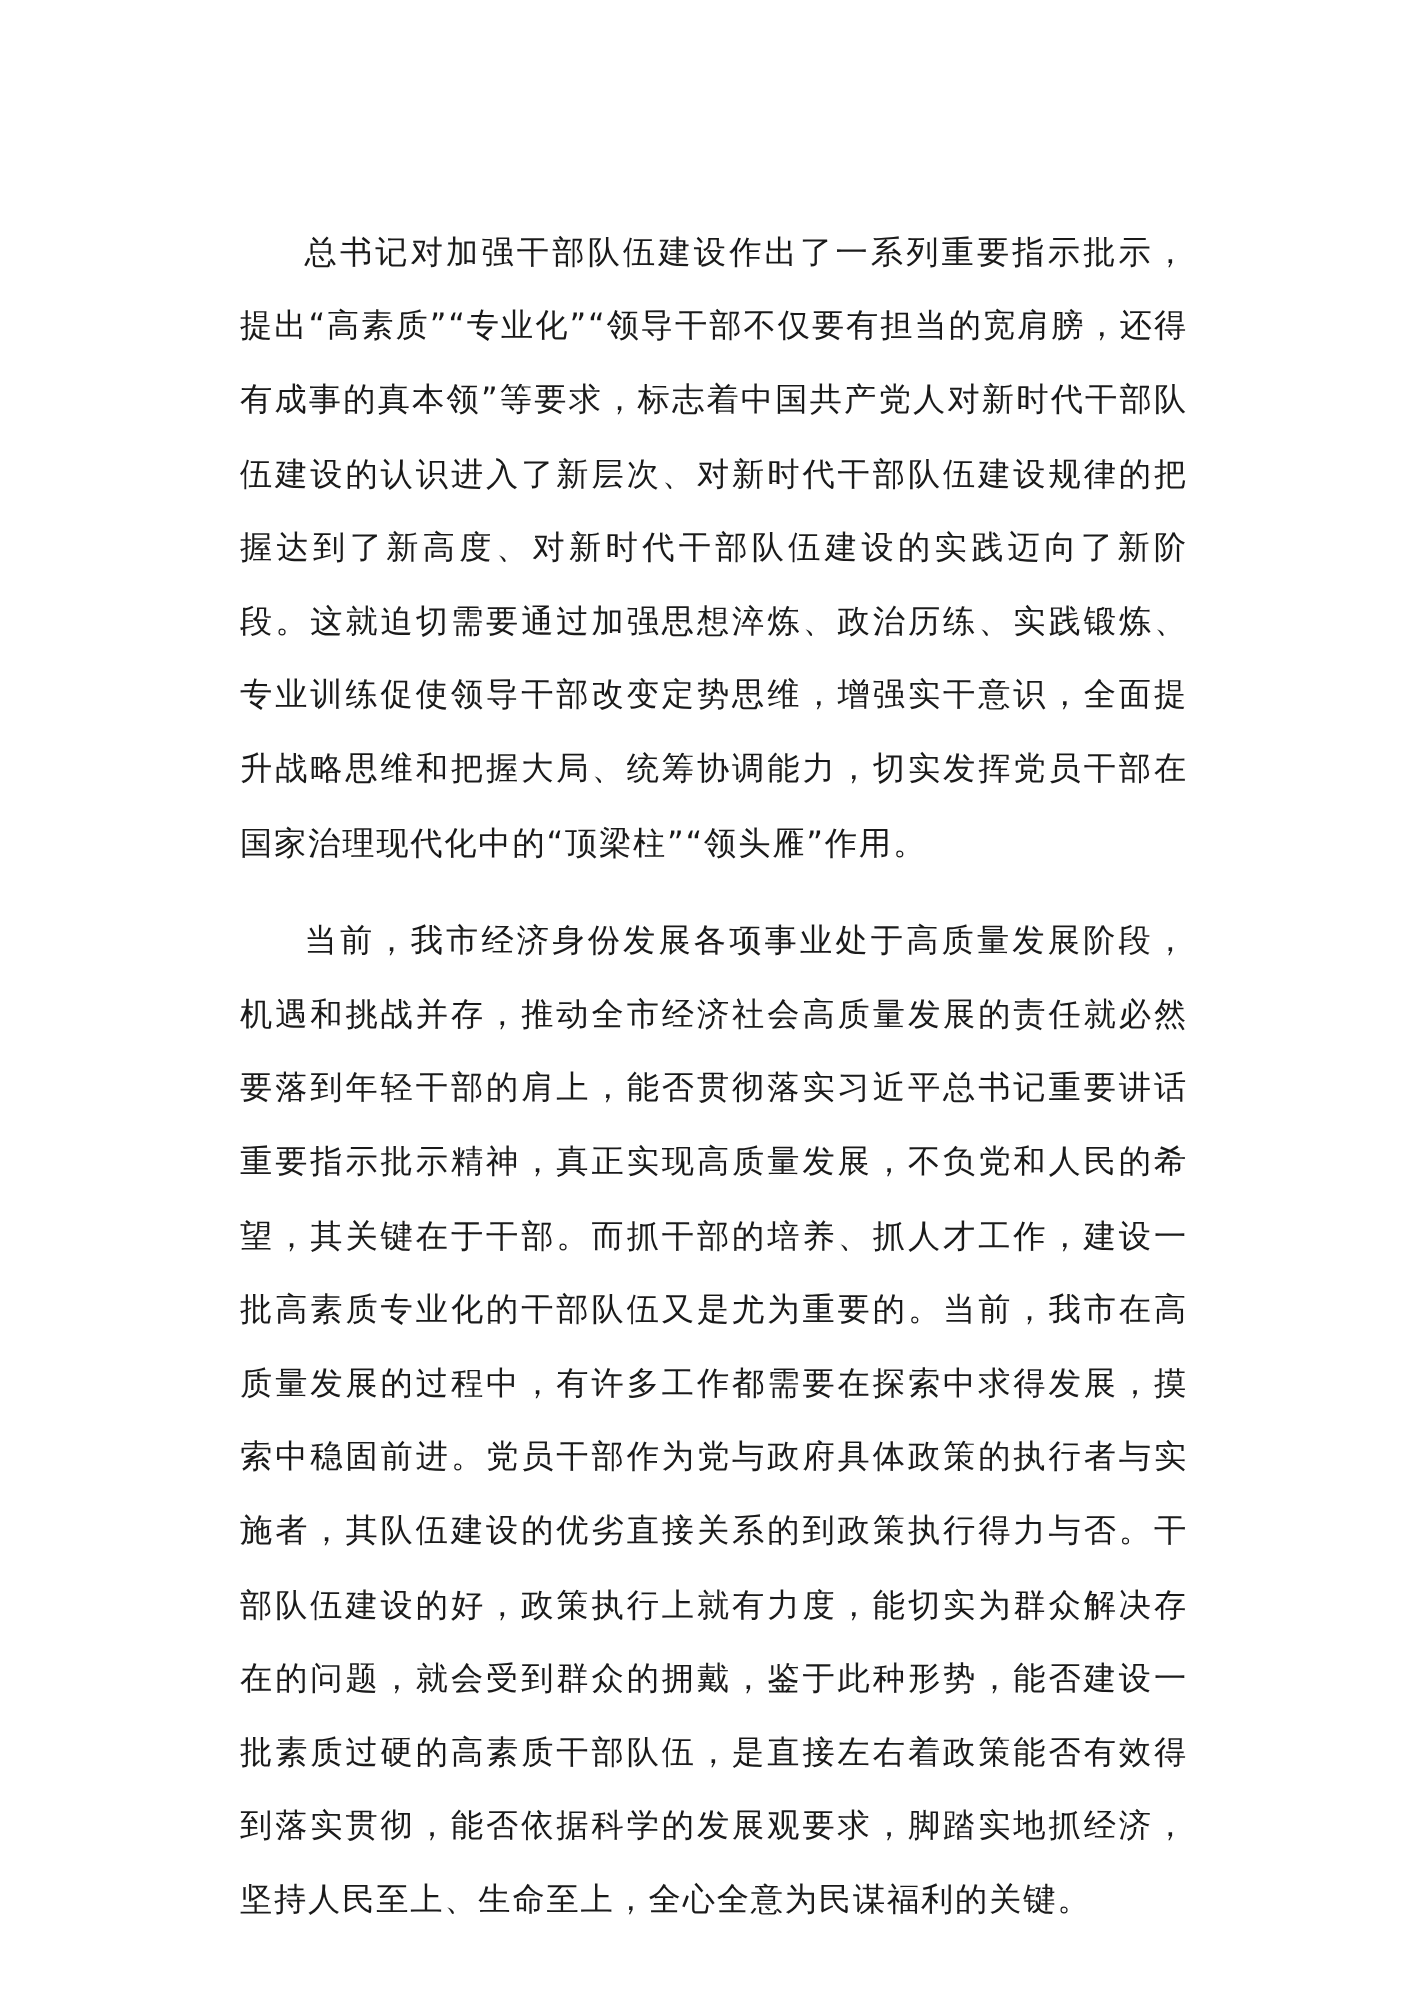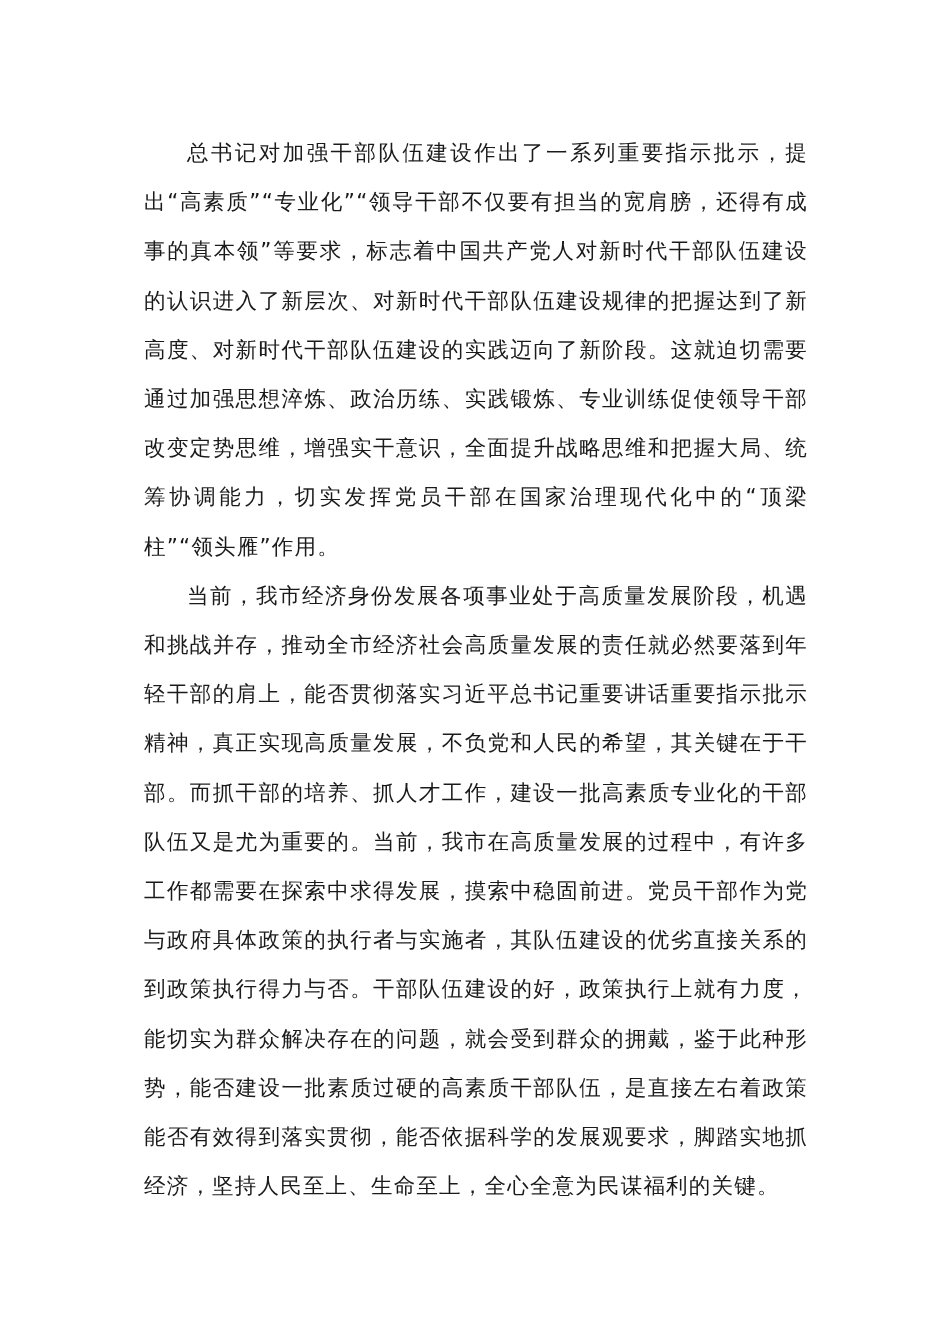--- a/index.html
+++ b/index.html
@@ -28,21 +28,21 @@
       width: 664px;
       color: #1a1a1a;
       font-family: "DejaVu Sans", "Liberation Sans", sans-serif;
       font-size: 21.5px;
       letter-spacing: 1.2px;
       line-height: 49.2px;
       text-align: justify;
       text-justify: inter-character;
     }
     .para {
-      margin: 0;
+      margin: 16px;
       text-indent: 2em;
     }
   </style>
 </head>
 <body>
 
 <div class="page">
   <div class="content">
     <p class="para">总书记对加强干部队伍建设作出了一系列重要指示批示，提出“高素质”“专业化”“领导干部不仅要有担当的宽肩膀，还得有成事的真本领”等要求，标志着中国共产党人对新时代干部队伍建设的认识进入了新层次、对新时代干部队伍建设规律的把握达到了新高度、对新时代干部队伍建设的实践迈向了新阶段。这就迫切需要通过加强思想淬炼、政治历练、实践锻炼、专业训练促使领导干部改变定势思维，增强实干意识，全面提升战略思维和把握大局、统筹协调能力，切实发挥党员干部在国家治理现代化中的“顶梁柱”“领头雁”作用。</p>
     <p class="para">当前，我市经济身份发展各项事业处于高质量发展阶段，机遇和挑战并存，推动全市经济社会高质量发展的责任就必然要落到年轻干部的肩上，能否贯彻落实习近平总书记重要讲话重要指示批示精神，真正实现高质量发展，不负党和人民的希望，其关键在于干部。而抓干部的培养、抓人才工作，建设一批高素质专业化的干部队伍又是尤为重要的。当前，我市在高质量发展的过程中，有许多工作都需要在探索中求得发展，摸索中稳固前进。党员干部作为党与政府具体政策的执行者与实施者，其队伍建设的优劣直接关系的到政策执行得力与否。干部队伍建设的好，政策执行上就有力度，能切实为群众解决存在的问题，就会受到群众的拥戴，鉴于此种形势，能否建设一批素质过硬的高素质干部队伍，是直接左右着政策能否有效得到落实贯彻，能否依据科学的发展观要求，脚踏实地抓经济，坚持人民至上、生命至上，全心全意为民谋福利的关键。</p>

